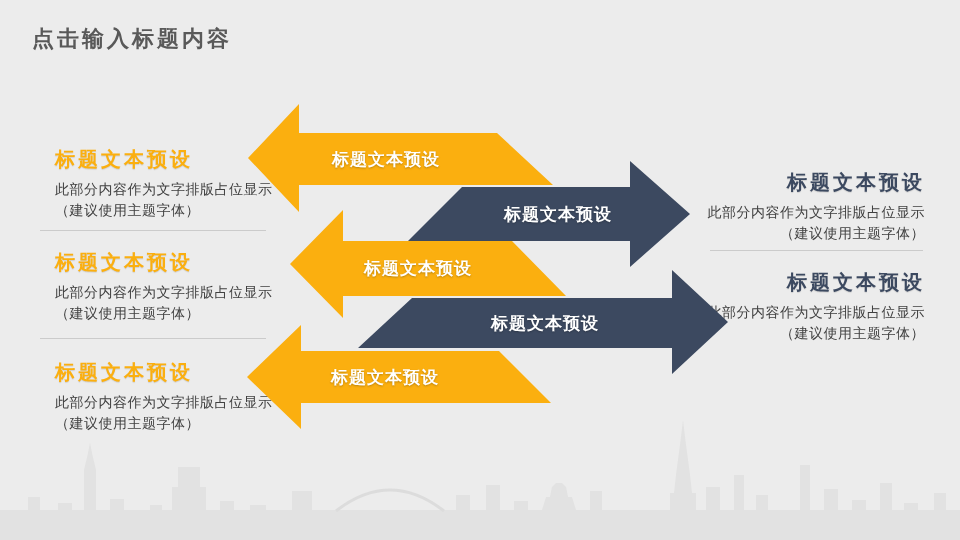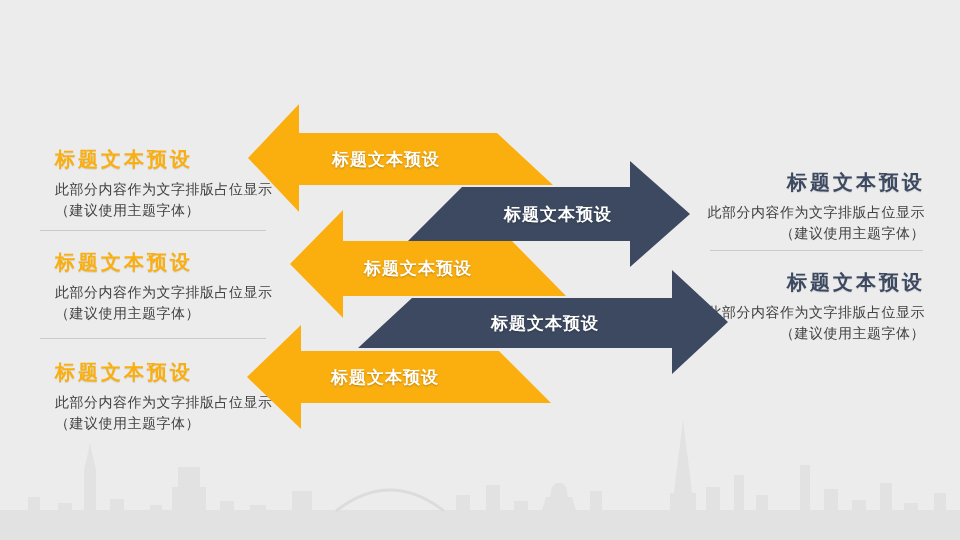--- a/index.html
+++ b/index.html
@@ -83,20 +83,21 @@
               456,95 456,80 470,80 470,95 486,95 486,70 500,70 500,95 514,95 514,86 528,86 528,95
               542,95 546,82 550,82 552,72 556,68 562,68 566,72 568,82 572,82 576,95
               590,95 590,76 602,76 602,95 666,95 670,95 670,78 674,78 676,60 680,30 683,5 686,30 690,60 692,78 696,78 696,95
               706,95 706,72 720,72 720,95 734,95 734,60 744,60 744,95 756,95 756,80 768,80 768,95
               800,95 800,50 810,50 810,95 824,95 824,74 838,74 838,95 852,95 852,85 866,85 866,95
               880,95 880,68 892,68 892,95 904,95 904,88 918,88 918,95 934,95 934,78 946,78 946,95 960,95
               960,125 0,125" fill="#E2E2E2"></polygon>
     <path d="M336,96 Q390,54 444,96" fill="none" stroke="#DCDCDC" stroke-width="3"></path>
   </svg>
 
+  <h1 class="slide-title">点击输入标题内容</h1>
 
   <div class="tblock left-col" style="top:146px">
     <div class="heading yellow">标题文本预设</div>
     <div class="bline">此部分内容作为文字排版占位显示</div>
     <div class="bline">（建议使用主题字体）</div>
   </div>
   <div class="divider" style="left:40px; top:230px; width:226px"></div>
 
   <div class="tblock left-col" style="top:249px">
     <div class="heading yellow">标题文本预设</div>

